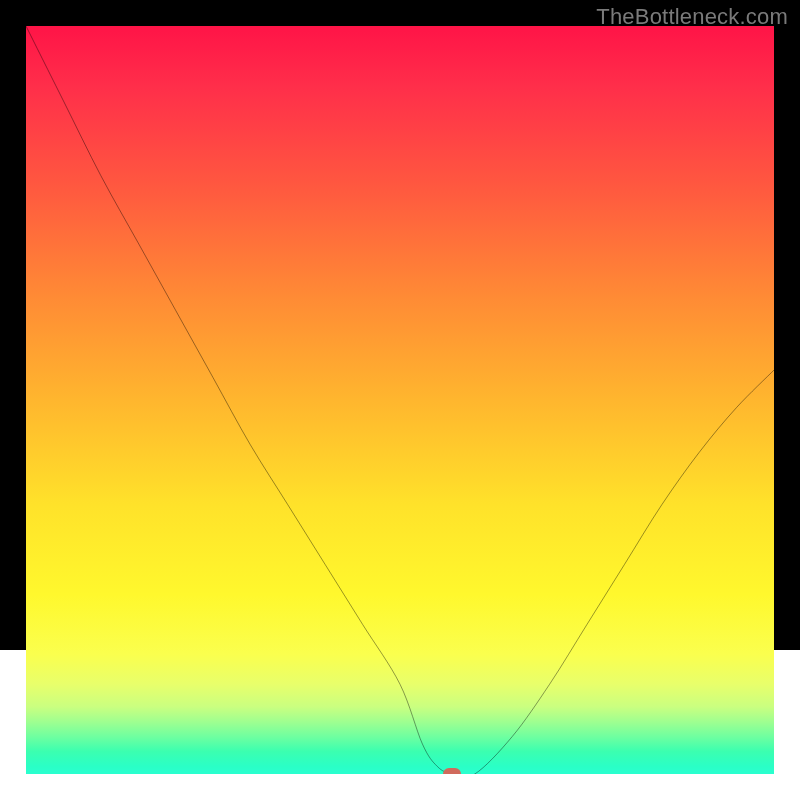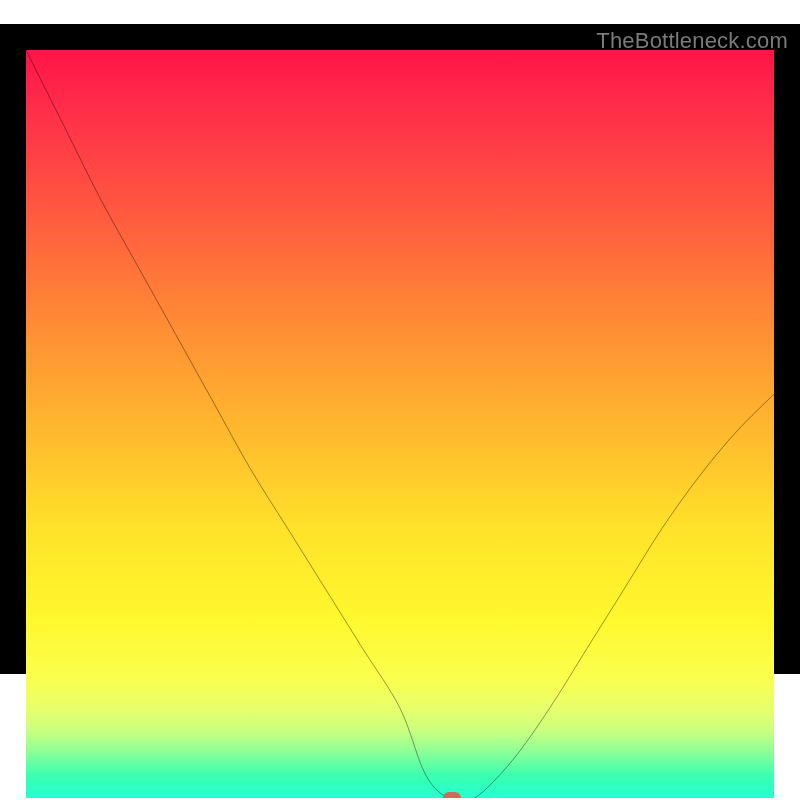--- a/index.html
+++ b/index.html
@@ -8,21 +8,20 @@
     width: 800px;
     height: 800px;
     overflow: hidden;
     font-family: Arial, Helvetica, sans-serif;
   }
   .frame {
     width: 800px;
     height: 650px;
     background: #000;
     position: relative;
-    margin-top: 24px;
   }
   .watermark {
     position: absolute;
     top: 4px;
     right: 12px;
     color: #7a7a7a;
     font-size: 22px;
     font-family: Arial, Helvetica, sans-serif;
     letter-spacing: 0.2px;
     z-index: 3;

